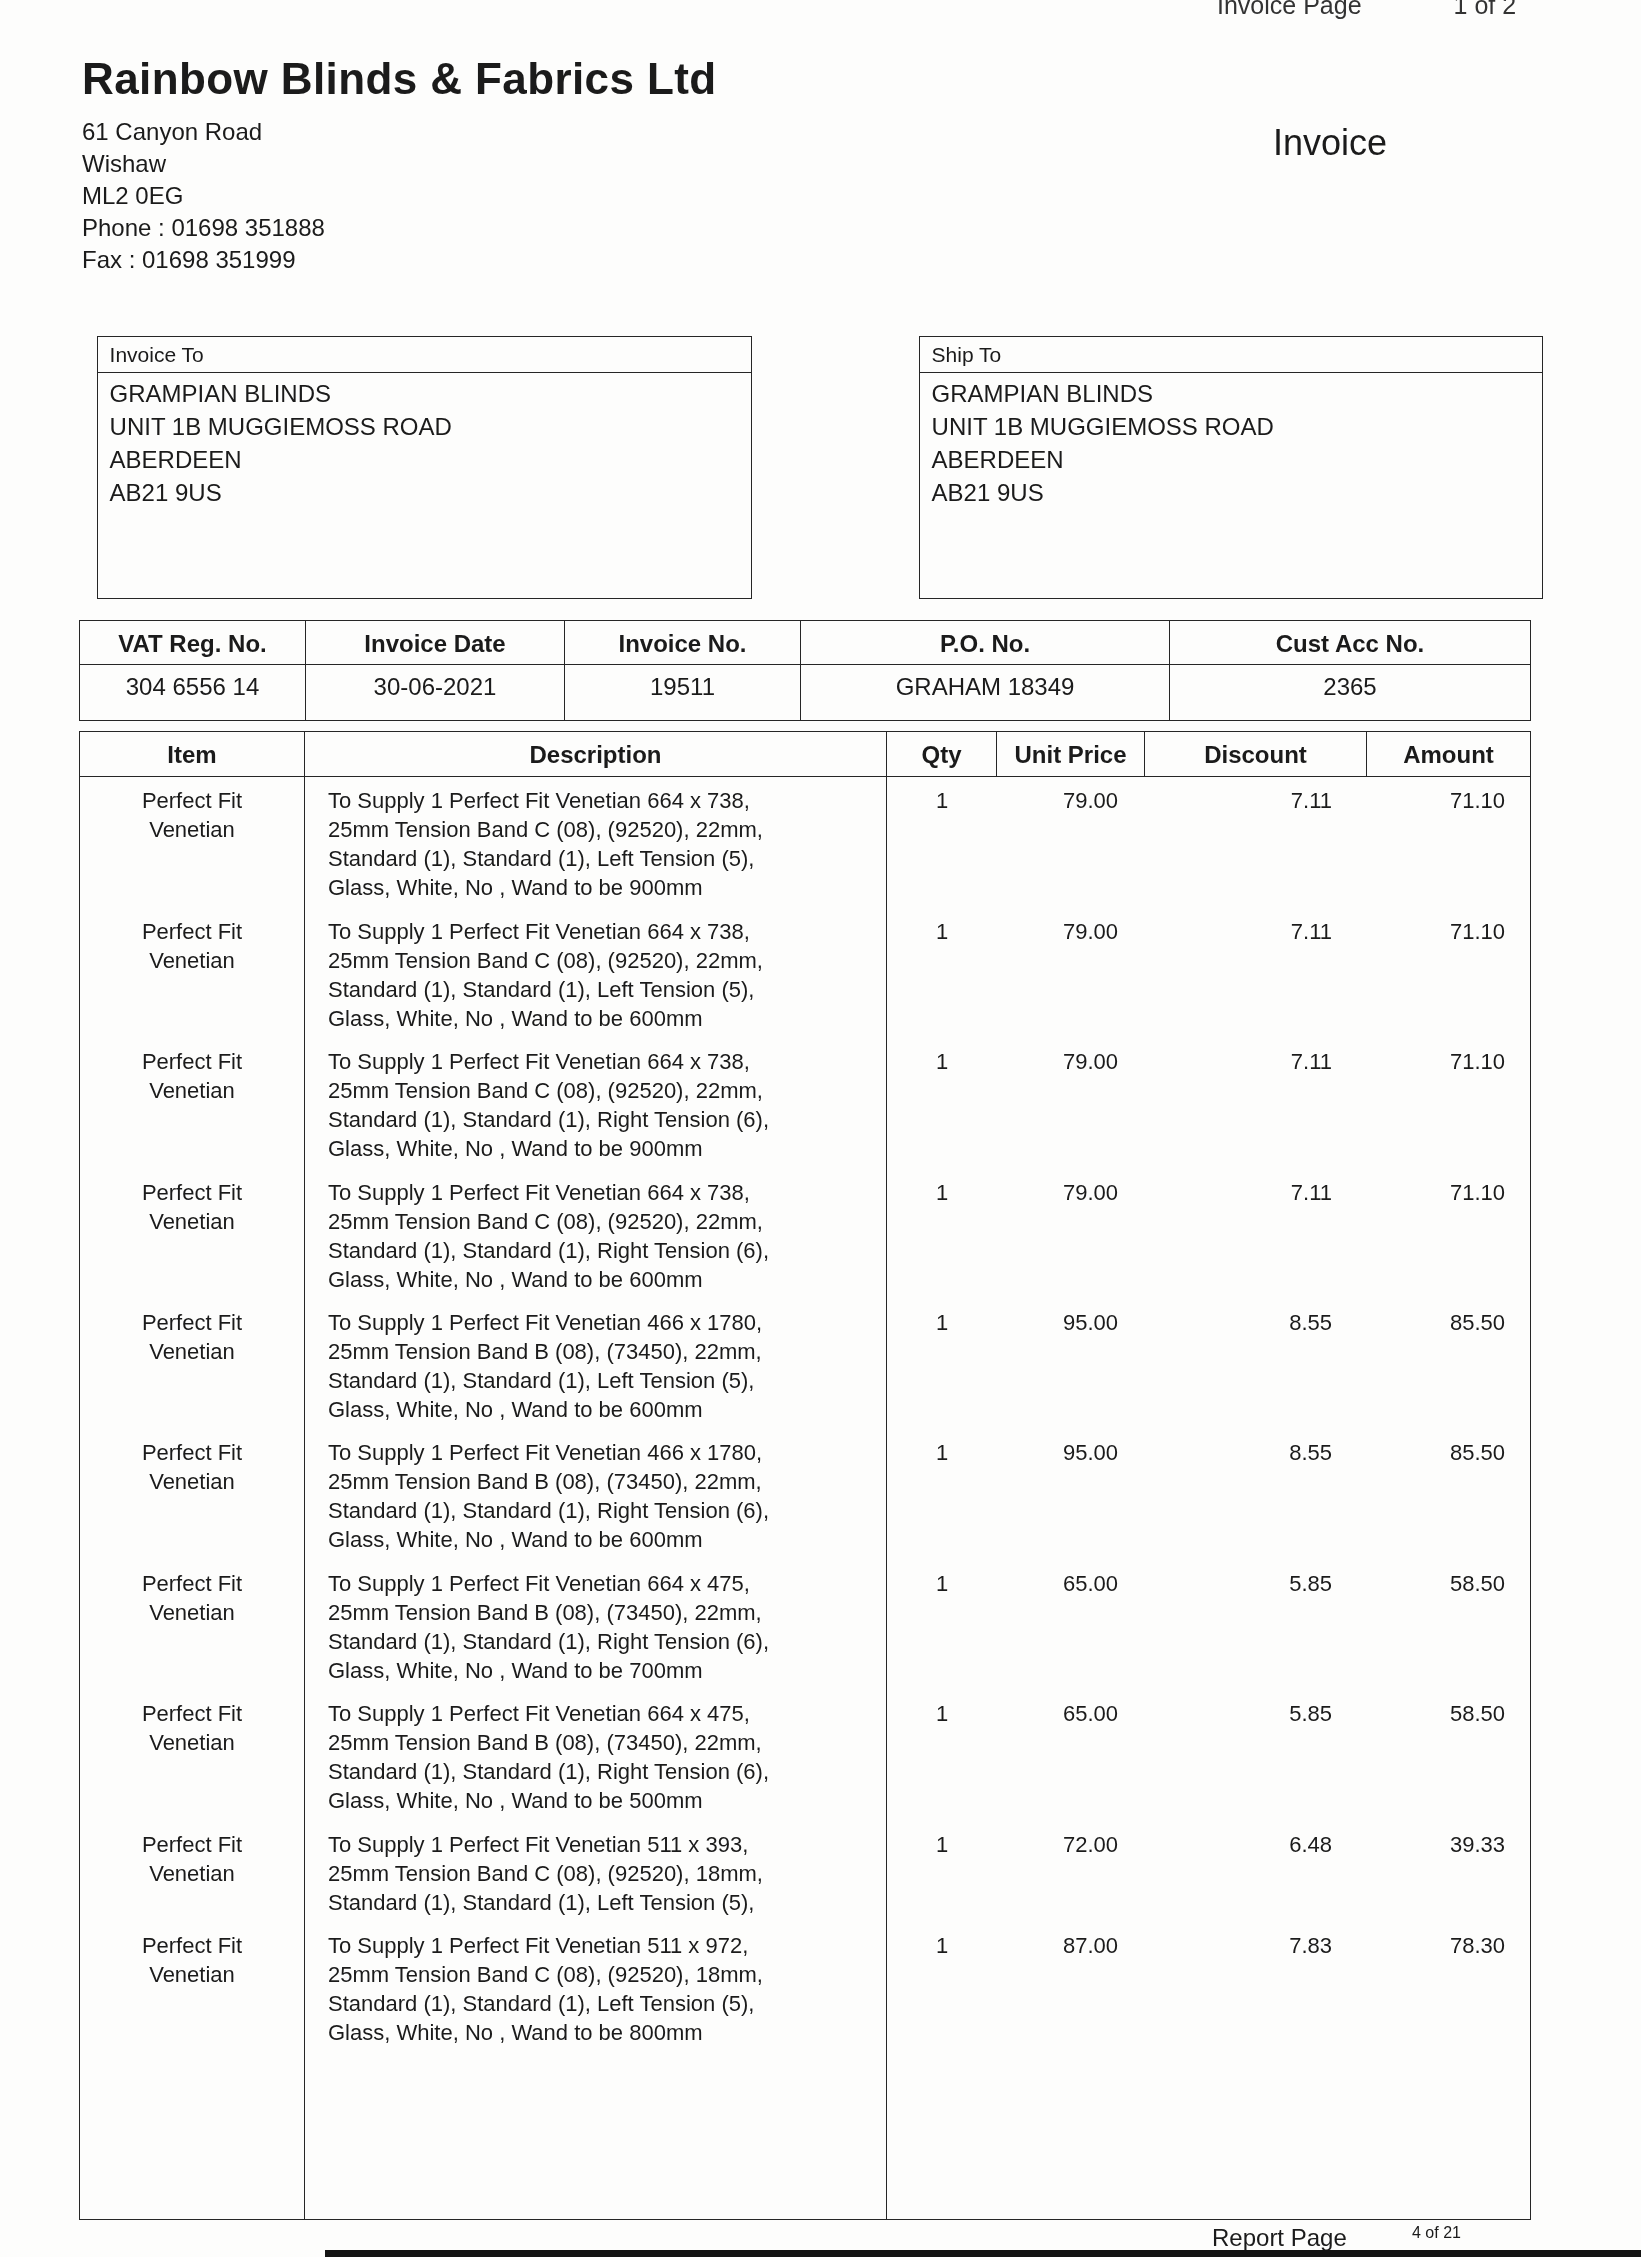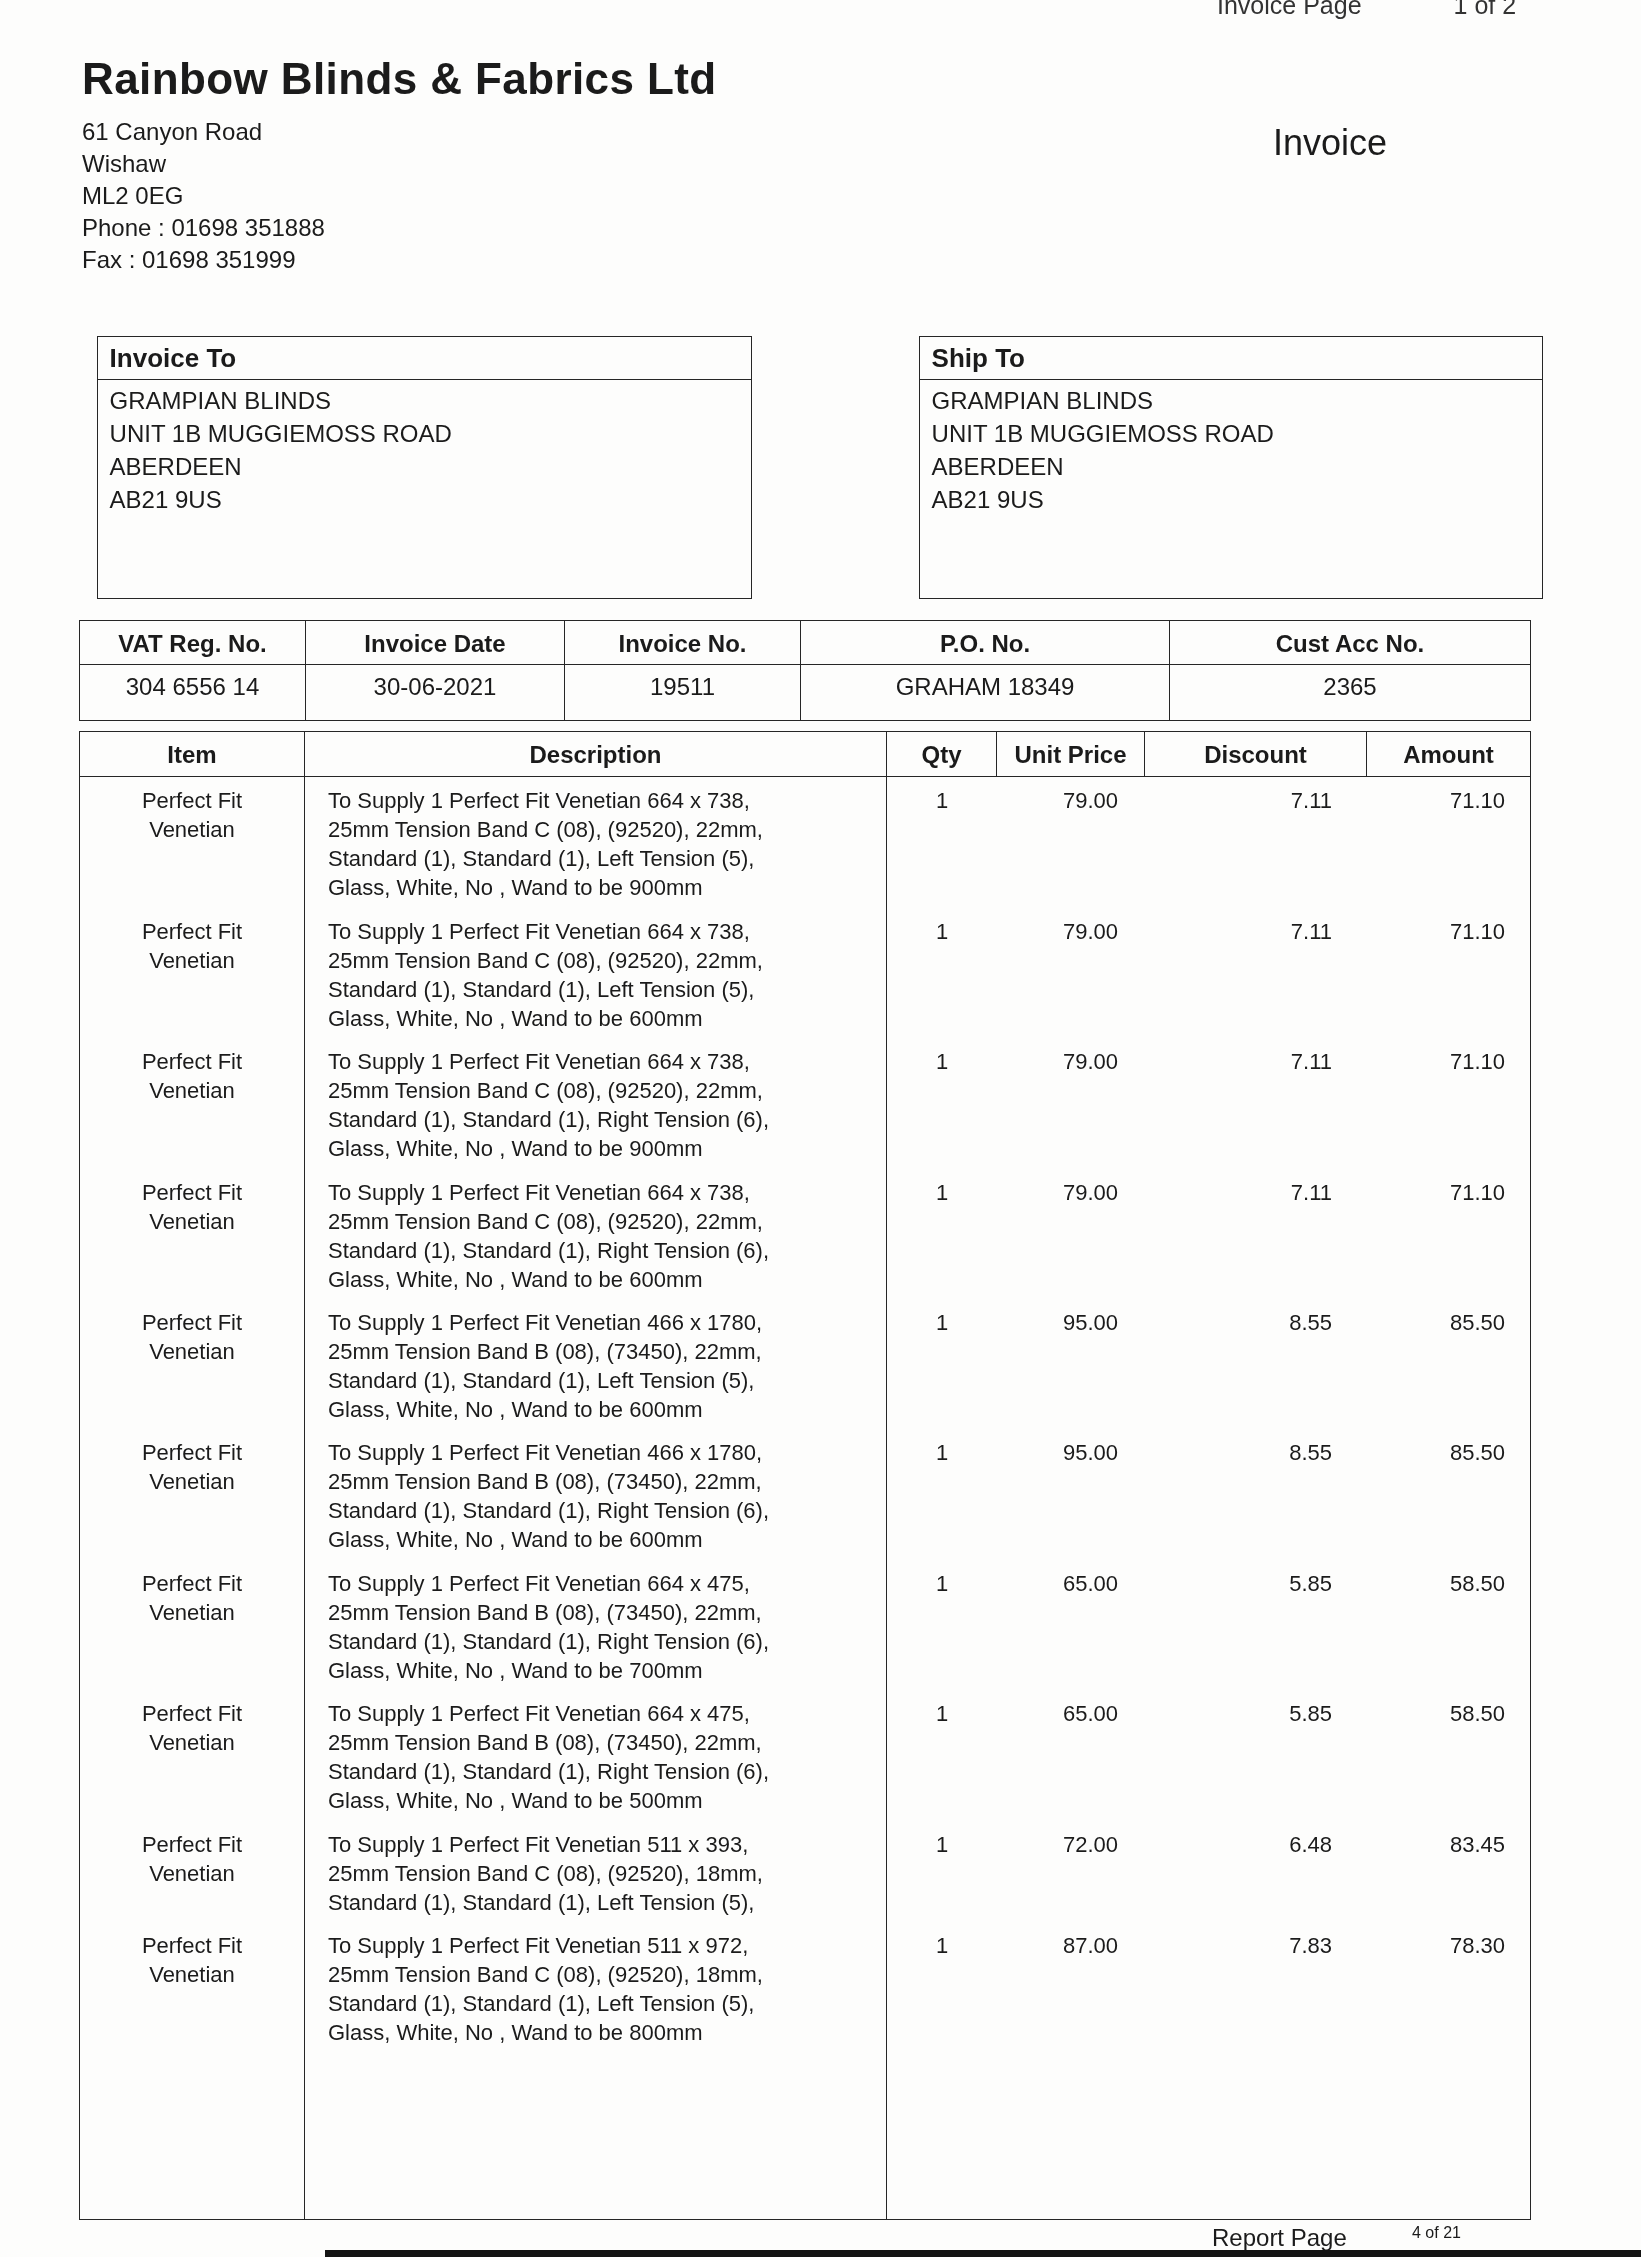--- a/index.html
+++ b/index.html
@@ -18,21 +18,21 @@
   .company { position:absolute; left:82px; top:54px; }
   .company-name { font-size:44px; font-weight:bold; letter-spacing:0.4px; }
   .company-addr { margin-top:11.6px; font-size:24px; line-height:32px; }
 
   .invoice-title { position:absolute; left:1273px; top:122px; font-size:36px; font-weight:normal; }
 
   
   .box { position:absolute; top:336px; border:1.9px solid #262626; background:#fdfdfc; }
   .box.invoice-to { left:97px; width:655px; height:263px; }
   .box.ship-to { left:919px; width:624px; height:263px; }
-  .box-label { font-size:26px; font-weight:bold; padding:5.8px 9.7px 4.8px 11.6px; border-bottom:1.9px solid #262626; }
+  .box-label { font-size:21px; font-weight:normal; padding:5.8px 9.7px 4.8px 11.6px; border-bottom:1.9px solid #262626; }
   .box-lines { padding:4.8px 9.7px 0 11.6px; font-size:24px; line-height:33px; }
 
   
   .meta { position:absolute; left:79px; top:620px; width:1452px; border:1.9px solid #262626; }
   .meta-row { display:flex; }
   .meta-row.header { border-bottom:1.9px solid #262626; }
   .meta-cell { text-align:center; font-size:24px; border-right:1.9px solid #262626; }
   .meta-cell:last-child { border-right:none; }
   .meta-row.header .meta-cell { font-weight:bold; padding:8.7px 0 6.8px; }
   .meta-row.values .meta-cell { padding:7.7px 0 19.3px; }
@@ -281,21 +281,21 @@
             <div>Venetian</div>
           </div>
     <div class="c c-desc">
             <div>To Supply 1 Perfect Fit Venetian  511 x 393,</div>
             <div>25mm Tension Band C (08), (92520), 18mm,</div>
             <div>Standard (1), Standard (1), Left Tension (5),</div>
           </div>
     <div class="c c-qty">1</div>
     <div class="c c-unit">72.00</div>
     <div class="c c-disc">6.48</div>
-    <div class="c c-amt">83.45</div>
+    <div class="c c-amt">39.33</div>
   </div>
 
   <div class="row">
     <div class="c c-item">
             <div>Perfect Fit</div>
             <div>Venetian</div>
           </div>
     <div class="c c-desc">
             <div>To Supply 1 Perfect Fit Venetian  511 x 972,</div>
             <div>25mm Tension Band C (08), (92520), 18mm,</div>

